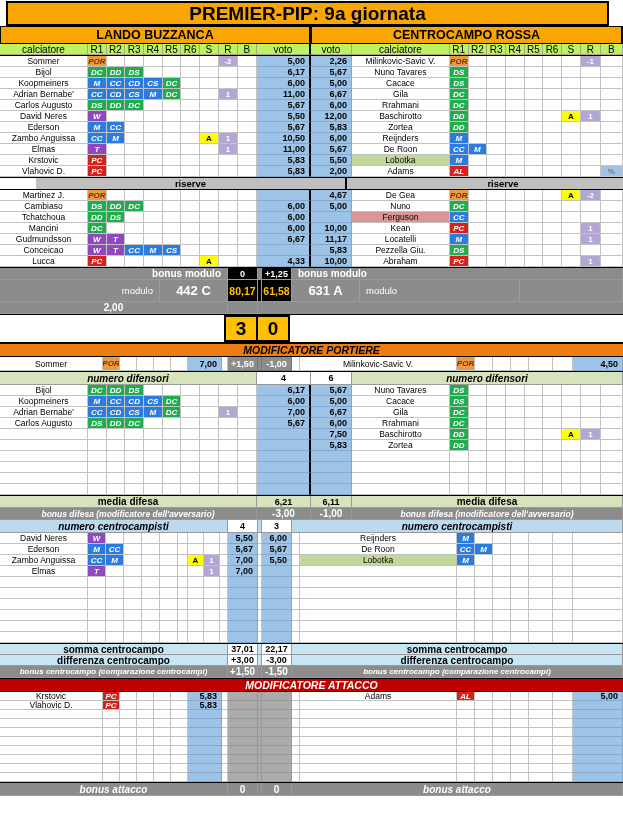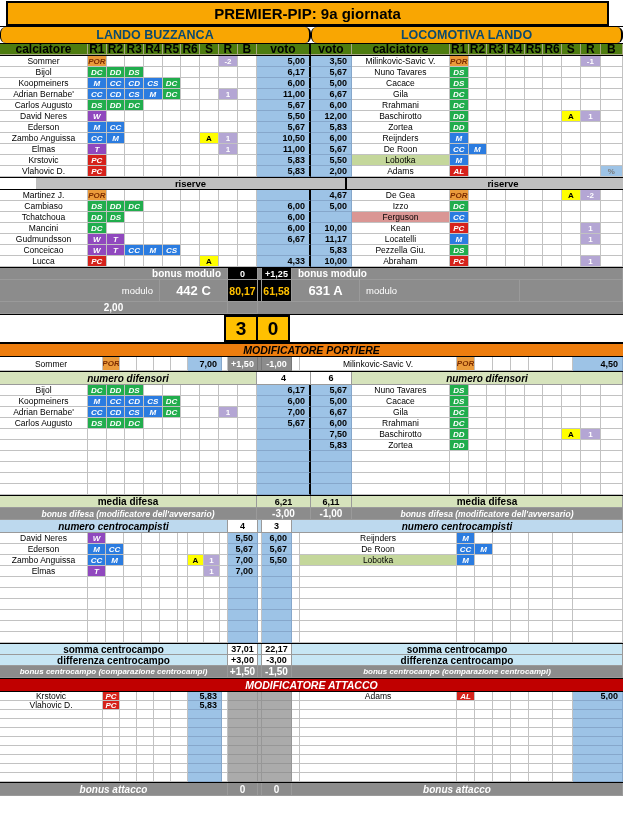--- a/index.html
+++ b/index.html
@@ -1,27 +1,27 @@
 <!DOCTYPE html>
 <html><head>
 <meta charset="utf-8">
 <style>
   html,body{margin:0;padding:0;background:#fff;}
   .sheet{width:623px;height:816px;background:#fff;font-family:"Liberation Sans",sans-serif;overflow:hidden;position:relative;}
-  .titlebar{height:21px;margin:1px 14px 0 6px;background:#F9A602;border:2px solid #000;display:flex;align-items:center;justify-content:center;font-weight:bold;font-size:15px;color:#000;}
+  .titlebar{height:21px;margin:1px 14px 0 6px;background:#F9A602;border:2px solid #000;display:flex;align-items:center;justify-content:center;font-weight:bold;font-size:19px;color:#000;}
   .teams{display:grid;grid-template-columns:311px 312px;height:16px;border-top:1px solid #000;border-bottom:1px solid #000;}
-  .team{background:#F9A602;display:flex;align-items:center;justify-content:center;font-weight:bold;font-size:12.5px;color:#0c4a6e;border-right:2px solid #000;border-left:1px solid #000;border-radius:6px;}
+  .team{background:#F9A602;display:flex;align-items:center;justify-content:center;font-weight:bold;font-size:12.5px;color:#000000;border-right:2px solid #000;border-left:1px solid #000;}
   .grid{display:grid;}
   .g-top{grid-template-columns:88px repeat(6,18.66px) 19px 19px 19px 54px 41px 98px repeat(6,18.66px) 19px 20px 22px;grid-auto-rows:11px;}
   .g-mid{grid-template-columns:88px repeat(5,18px) 10px 16px 16px 8px 30px 4px 30px 8px 157px repeat(4,18px) 24px 20px 50px;grid-auto-rows:11px;}
   .g-att{grid-template-columns:103px repeat(5,17px) 34px 6px 30px 4px 30px 8px 157px repeat(4,18px) 24px 20px 50px;grid-auto-rows:9px;}
   .porrow{grid-auto-rows:14px;border-bottom:1px solid #000;}
   .colhead{height:11px;border-bottom:1px solid #000;}
   .c{display:flex;align-items:center;justify-content:center;border-right:1px solid #c2c2c2;border-bottom:1px solid #c2c2c2;font-size:8.5px;color:#000;overflow:hidden;white-space:nowrap;box-sizing:border-box;}
-  .hcell{background:#4d7c0f;font-weight:bold;font-size:12px;border-color:#a8a884;}
+  .hcell{background:#bef264;font-weight:normal;font-size:10px;border-color:#a8a884;}
   .voto{background:#9DC3E6;justify-content:flex-end;padding-right:4px;font-weight:bold;font-size:9px;border-color:#86a7cb;}
   .vL{border-right:2px solid #000;}
   .nm{font-size:8.5px;}
   .role{font-weight:bold;font-style:italic;color:#fff;font-size:8px;}
   .por{background:#EB9B3B;color:#7c2d00;}
   .d{background:#21AD4D;}
   .m{background:#2B7CE0;}
   .w{background:#9048BE;}
   .a{background:#D6221B;}
   .sb{background:#FFFF00;font-weight:bold;font-size:8px;}
@@ -62,21 +62,21 @@
 </style>
 </head>
 <body>
 
 <div class="sheet">
 
   <div class="titlebar">PREMIER-PIP: 9a giornata</div>
 
   <div class="teams">
     <div class="team">LANDO BUZZANCA</div>
-    <div class="team">LOCOMOTIVA LANDO</div>
+    <div class="team">CENTROCAMPO ROSSA</div>
   </div>
 
   <div id="colhead" class="grid g-top colhead">
       <div class="c hcell">calciatore</div>
       <div class="c hcell">R1</div>
       <div class="c hcell">R2</div>
       <div class="c hcell">R3</div>
       <div class="c hcell">R4</div>
       <div class="c hcell">R5</div>
       <div class="c hcell">R6</div>
@@ -102,21 +102,21 @@
       <div class="c role por">POR</div>
       <div class="c"></div>
       <div class="c"></div>
       <div class="c"></div>
       <div class="c"></div>
       <div class="c"></div>
       <div class="c"></div>
       <div class="c rb">-2</div>
       <div class="c"></div>
       <div class="c voto vL">5,00</div>
-      <div class="c voto">3,50</div>
+      <div class="c voto">2,26</div>
       <div class="c nm">Milinkovic-Savic V.</div>
       <div class="c role por">POR</div>
       <div class="c"></div>
       <div class="c"></div>
       <div class="c"></div>
       <div class="c"></div>
       <div class="c"></div>
       <div class="c"></div>
       <div class="c rb">-1</div>
       <div class="c"></div>
@@ -375,21 +375,21 @@
       <div class="c role d">DD</div>
       <div class="c role d">DC</div>
       <div class="c"></div>
       <div class="c"></div>
       <div class="c"></div>
       <div class="c"></div>
       <div class="c"></div>
       <div class="c"></div>
       <div class="c voto vL">6,00</div>
       <div class="c voto">5,00</div>
-      <div class="c nm">Izzo</div>
+      <div class="c nm">Nuno</div>
       <div class="c role d">DC</div>
       <div class="c"></div>
       <div class="c"></div>
       <div class="c"></div>
       <div class="c"></div>
       <div class="c"></div>
       <div class="c"></div>
       <div class="c"></div>
       <div class="c"></div>
       <div class="c nm">Tchatchoua</div>

